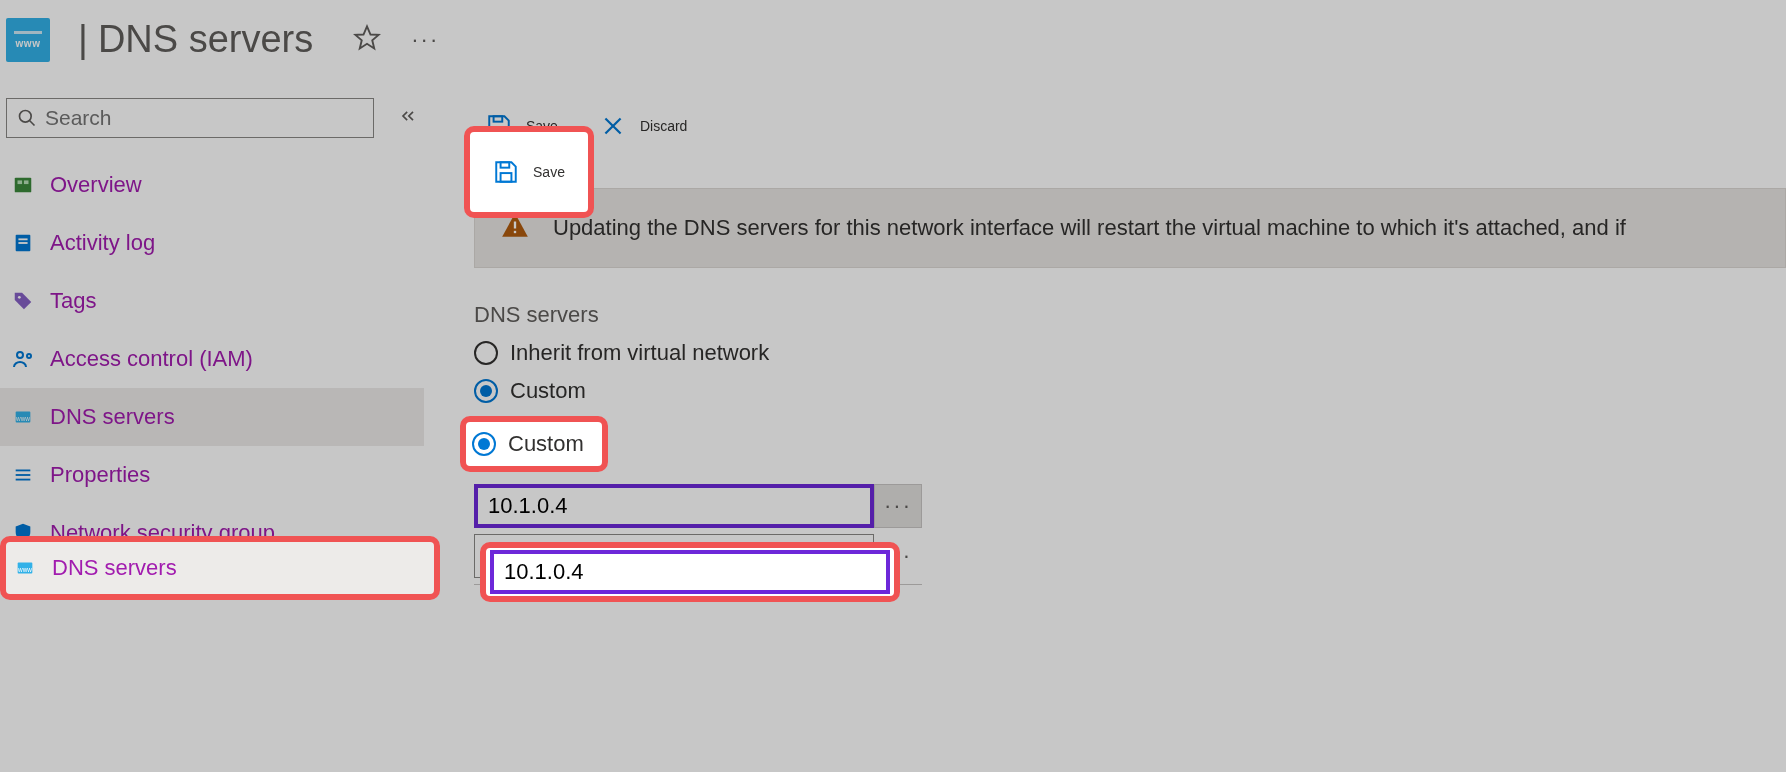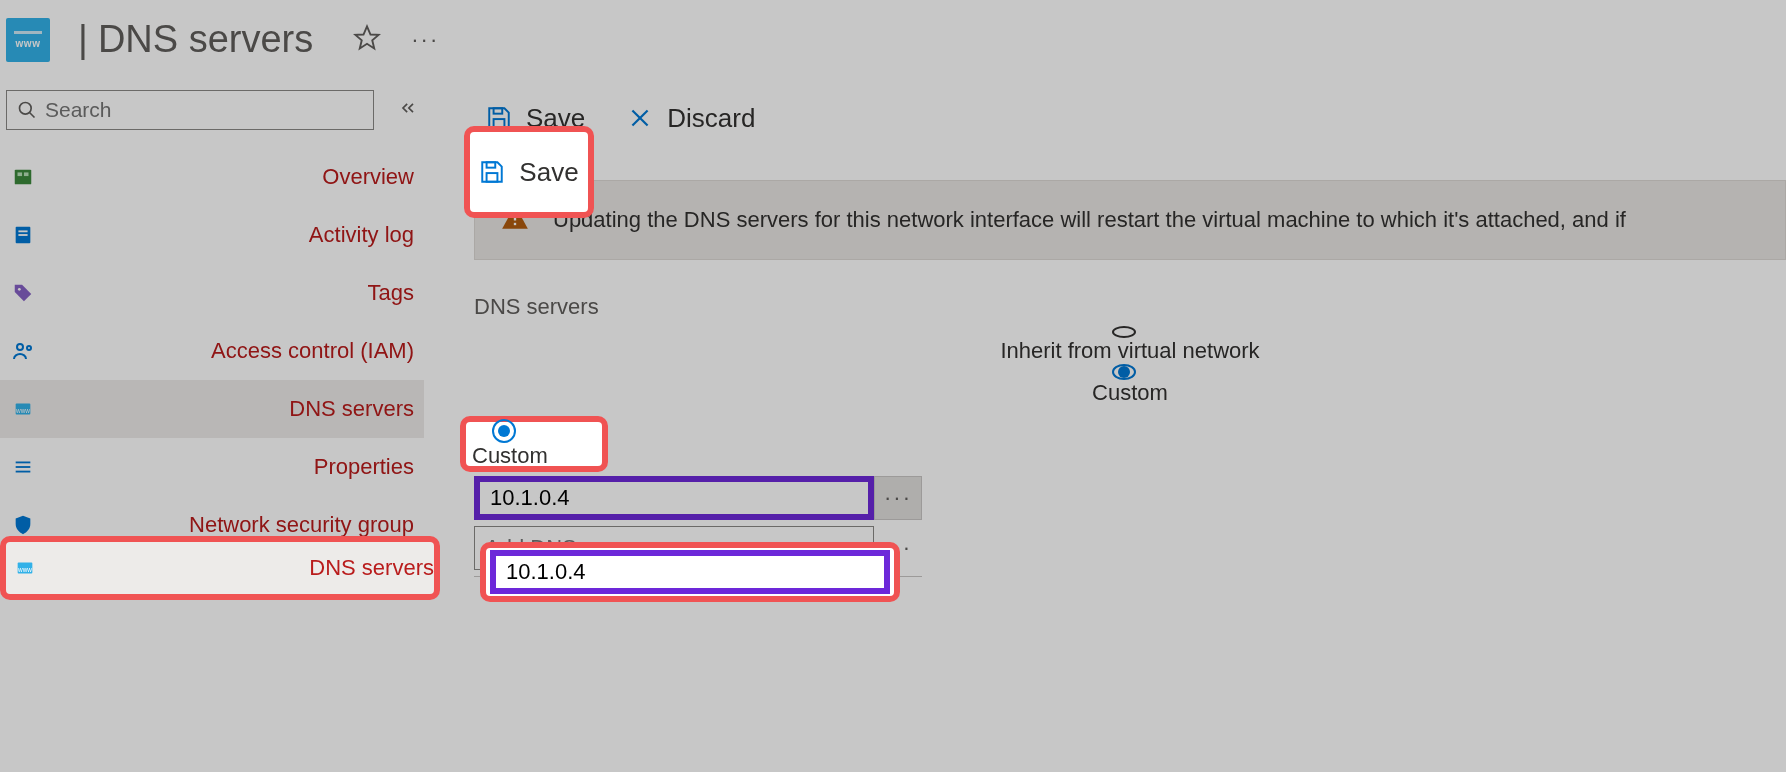--- a/index.html
+++ b/index.html
@@ -12,45 +12,45 @@
   .header-icon .www { font-size: 10px; color: #fff; font-weight: 600; letter-spacing: 0.5px; }
   .header-titles { display: flex; flex-direction: column; }
   .title-row { display: flex; align-items: center; }
   .title-main { font-size: 38px; font-weight: 700; color: #1b1a19; }
   .title-sep { font-size: 38px; color: #605e5c; padding: 0 10px; font-weight: 300; }
   .title-sub { font-size: 38px; color: #605e5c; font-weight: 400; }
   .star-icon { margin-left: 40px; cursor: pointer; }
   .more-icon { margin-left: 30px; font-size: 22px; color: #605e5c; letter-spacing: 2px; cursor: pointer; }
   .subtitle { font-size: 20px; color: #605e5c; margin-top: 4px; }
 
-  .body { display: flex; margin-top: 24px; }
+  .body { display: flex; margin-top: 32px; }
   .sidebar { width: 430px; flex-shrink: 0; padding-right: 6px; }
   .search-row { display: flex; align-items: center; padding: 0 6px 18px 6px; }
   .search-box { flex: 1; border: 1px solid #8a8886; height: 40px; display: flex; align-items: center; padding: 0 10px; background: #fff; }
   .search-box input { border: none; outline: none; font-size: 21px; color: #605e5c; flex: 1; background: transparent; }
   .collapse-chevrons { margin-left: 24px; font-size: 18px; color: #605e5c; cursor: pointer; }
-  .nav-item { display: flex; align-items: center; height: 58px; padding: 0 10px; font-size: 22px; color: #b91c1c; cursor: pointer; justify-content: space-between; }
+  .nav-item { display: flex; align-items: center; height: 58px; padding: 0 10px; font-size: 22px; color: #a21caf; cursor: pointer; }
   .nav-item.selected { background: #edebe9; }
   .nav-item .nav-icon { width: 26px; height: 26px; margin-right: 14px; display: flex; align-items: center; justify-content: center; flex-shrink: 0; }
   .section-header { font-size: 22px; font-weight: 600; color: #323130; padding: 20px 8px 10px 4px; border-bottom: 1px solid #d2d0ce; margin-bottom: 6px; }
 
   .main { flex: 1; padding: 0 0 0 44px; }
   .toolbar { display: flex; align-items: center; height: 56px; margin-bottom: 34px; }
-  .tb-btn { display: flex; align-items: center; height: 46px; padding: 0 12px; font-size: 26px; cursor: pointer; color: #323130; }
+  .tb-btn { display: flex; align-items: center; height: 46px; padding: 0 12px; font-size: 14px; cursor: pointer; color: #323130; }
   .tb-btn .tb-icon { width: 26px; height: 26px; margin-right: 14px; display: flex; align-items: center; justify-content: center; }
   .warning-box { background: #e8e6e3; border: 1px solid #dbd8d4; padding: 22px 26px; display: flex; align-items: center; font-size: 22px; color: #323130; margin-bottom: 34px; }
   .warning-box .warn-icon { margin-right: 24px; }
   .dns-section-label { font-size: 22px; color: #605e5c; margin-bottom: 6px; }
-  .radio-row { display: flex; align-items: center; font-size: 22px; color: #323130; height: 38px; cursor: pointer; flex-direction: column; }
+  .radio-row { display: flex; align-items: center; font-size: 22px; color: #323130; height: 38px; cursor: pointer; }
   .radio-circle { width: 24px; height: 24px; border-radius: 50%; border: 2px solid #323130; margin-right: 12px; display: flex; align-items: center; justify-content: center; }
   .radio-circle.sel { border-color: #0078d4; }
   .radio-circle.sel::after { content: ""; width: 12px; height: 12px; border-radius: 50%; background: #0078d4; }
   .dns-server-header { font-size: 22px; font-weight: 700; margin: 38px 0 10px 14px; }
   .dns-input-row { display: flex; align-items: center; margin-bottom: 6px; }
-  .dns-input { width: 400px; height: 44px; border: 6px solid #6d28d9; font-size: 22px; padding: 0 10px; outline: none; }
+  .dns-input { width: 400px; height: 44px; border: 4px solid #6d28d9; font-size: 22px; padding: 0 10px; outline: none; }
   .dns-input.placeholder { border: 1px solid #8a8886; color: #605e5c; }
   .row-more { width: 48px; height: 44px; display: flex; align-items: center; justify-content: center; font-size: 22px; color: #605e5c; letter-spacing: 2px; cursor: pointer; border: 1px solid transparent; }
   .row-more.filled { background: #e1dfdd; border: 1px solid #c8c6c4; }
   .divider { border-top: 1px solid #c8c6c4; width: 448px; margin-top: 4px; }
 
   
   .highlight { position: absolute; border: 6px solid #f05353; border-radius: 10px; background: #fff; z-index: 200; display: flex; align-items: center; }
   .hl-save { left: 464px; top: 126px; width: 130px; height: 92px; justify-content: center; }
   .hl-save .tb-btn { padding: 0; }
   .hl-custom { left: 460px; top: 416px; width: 148px; height: 56px; padding-left: 6px; }

